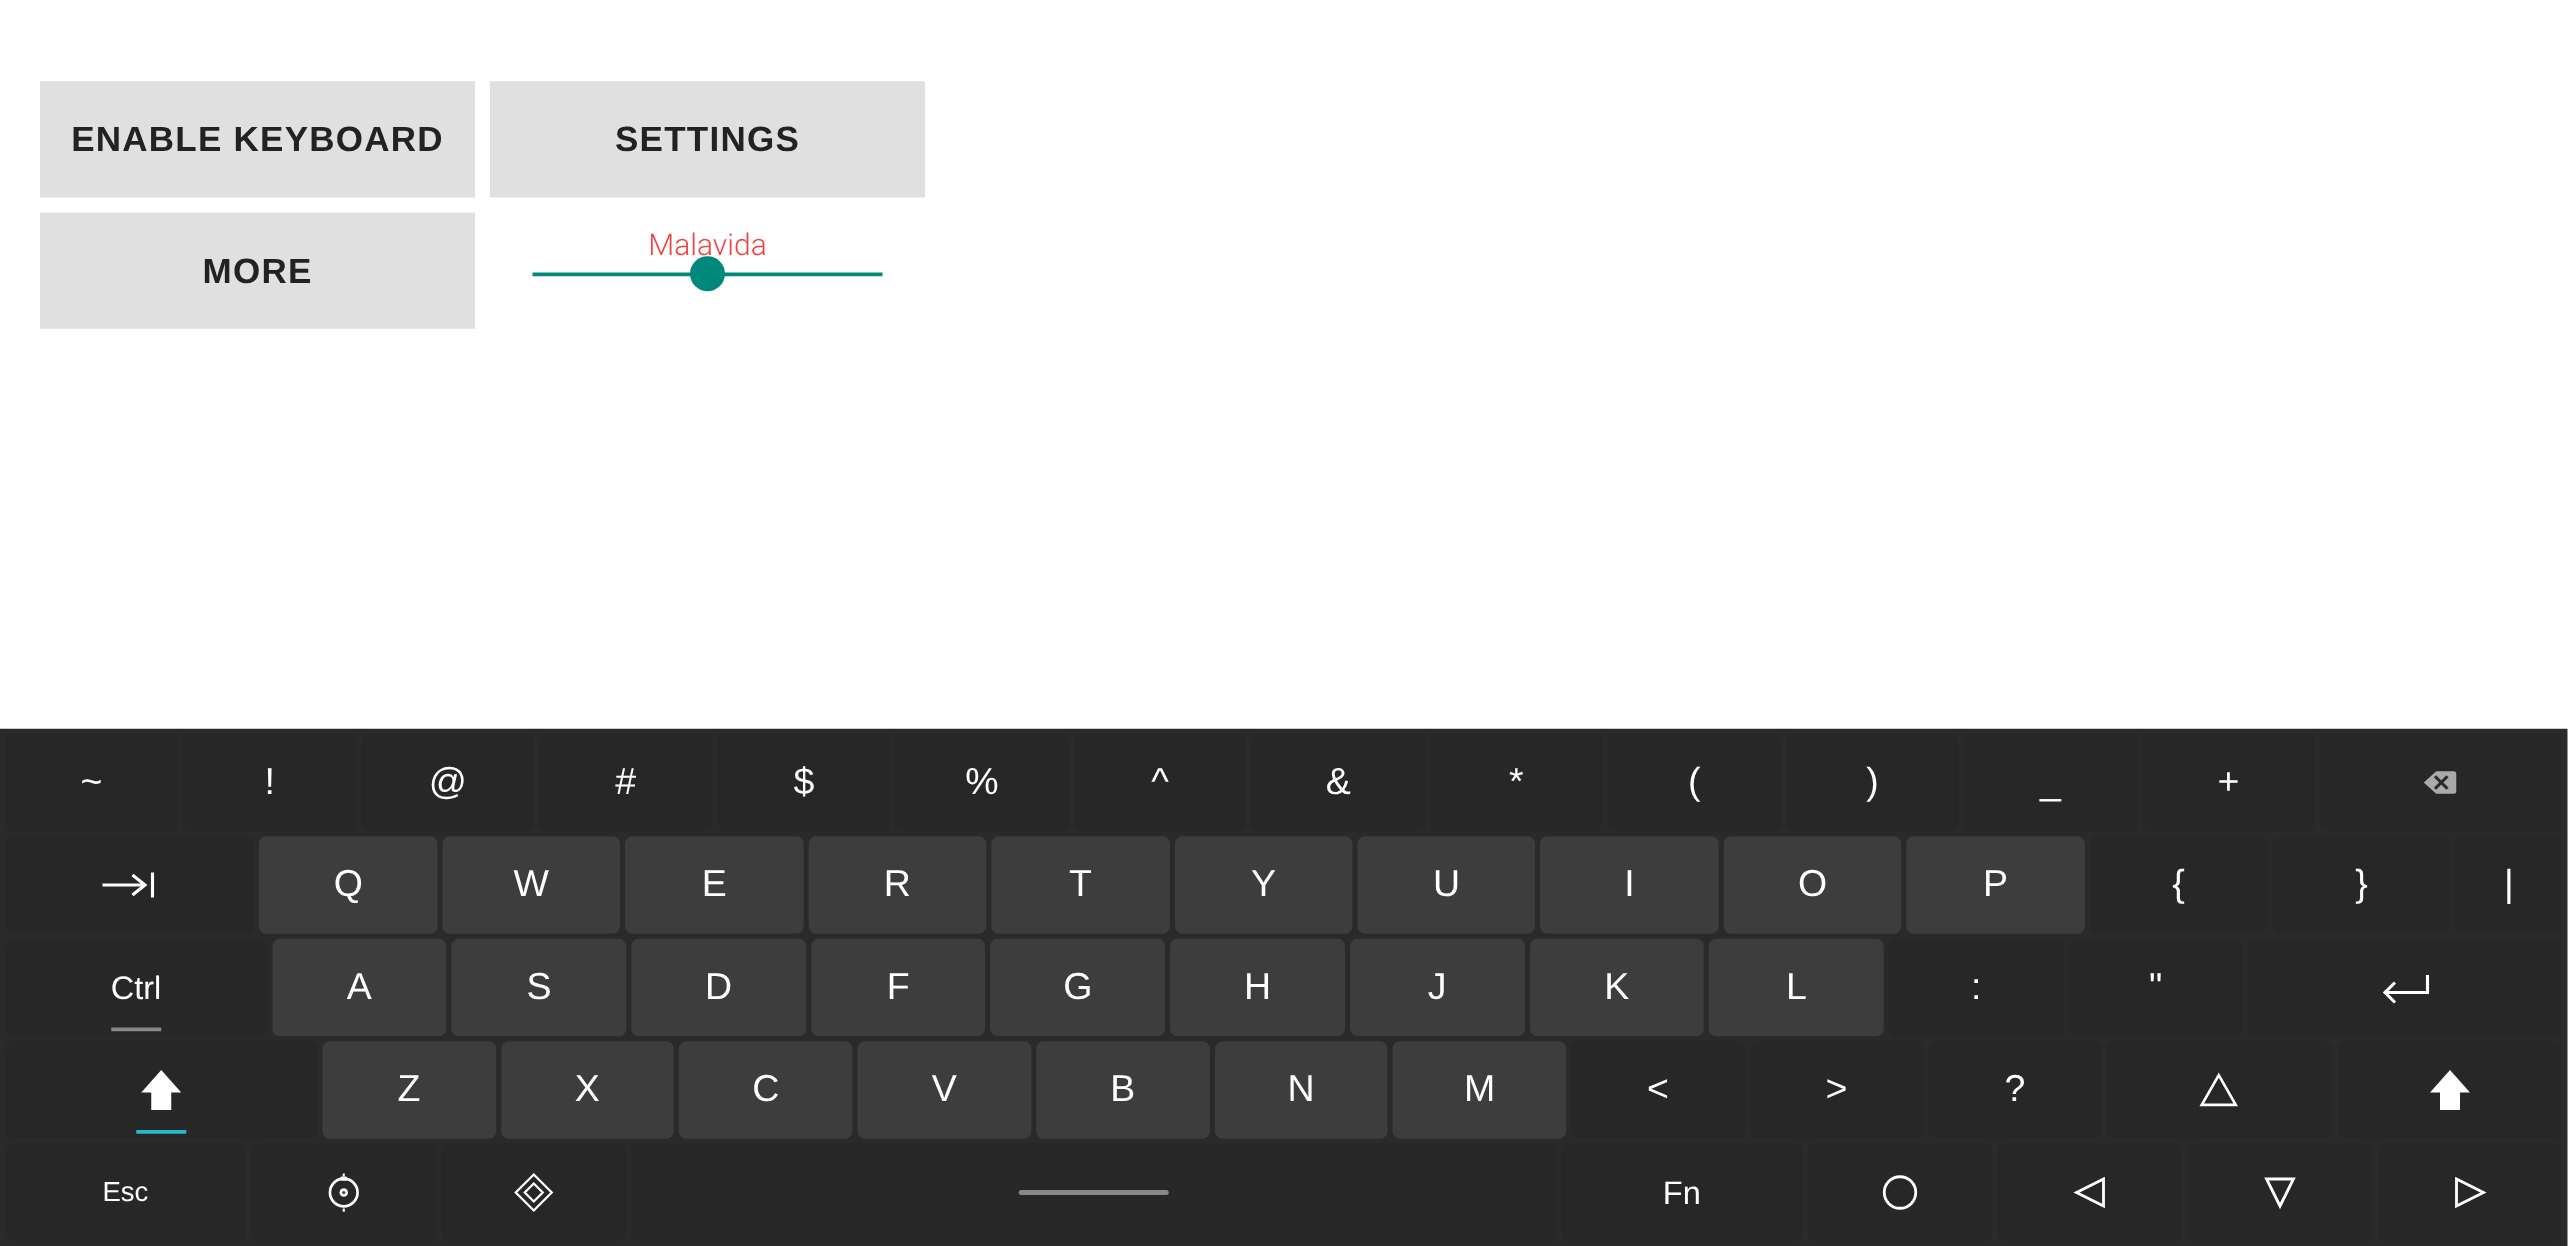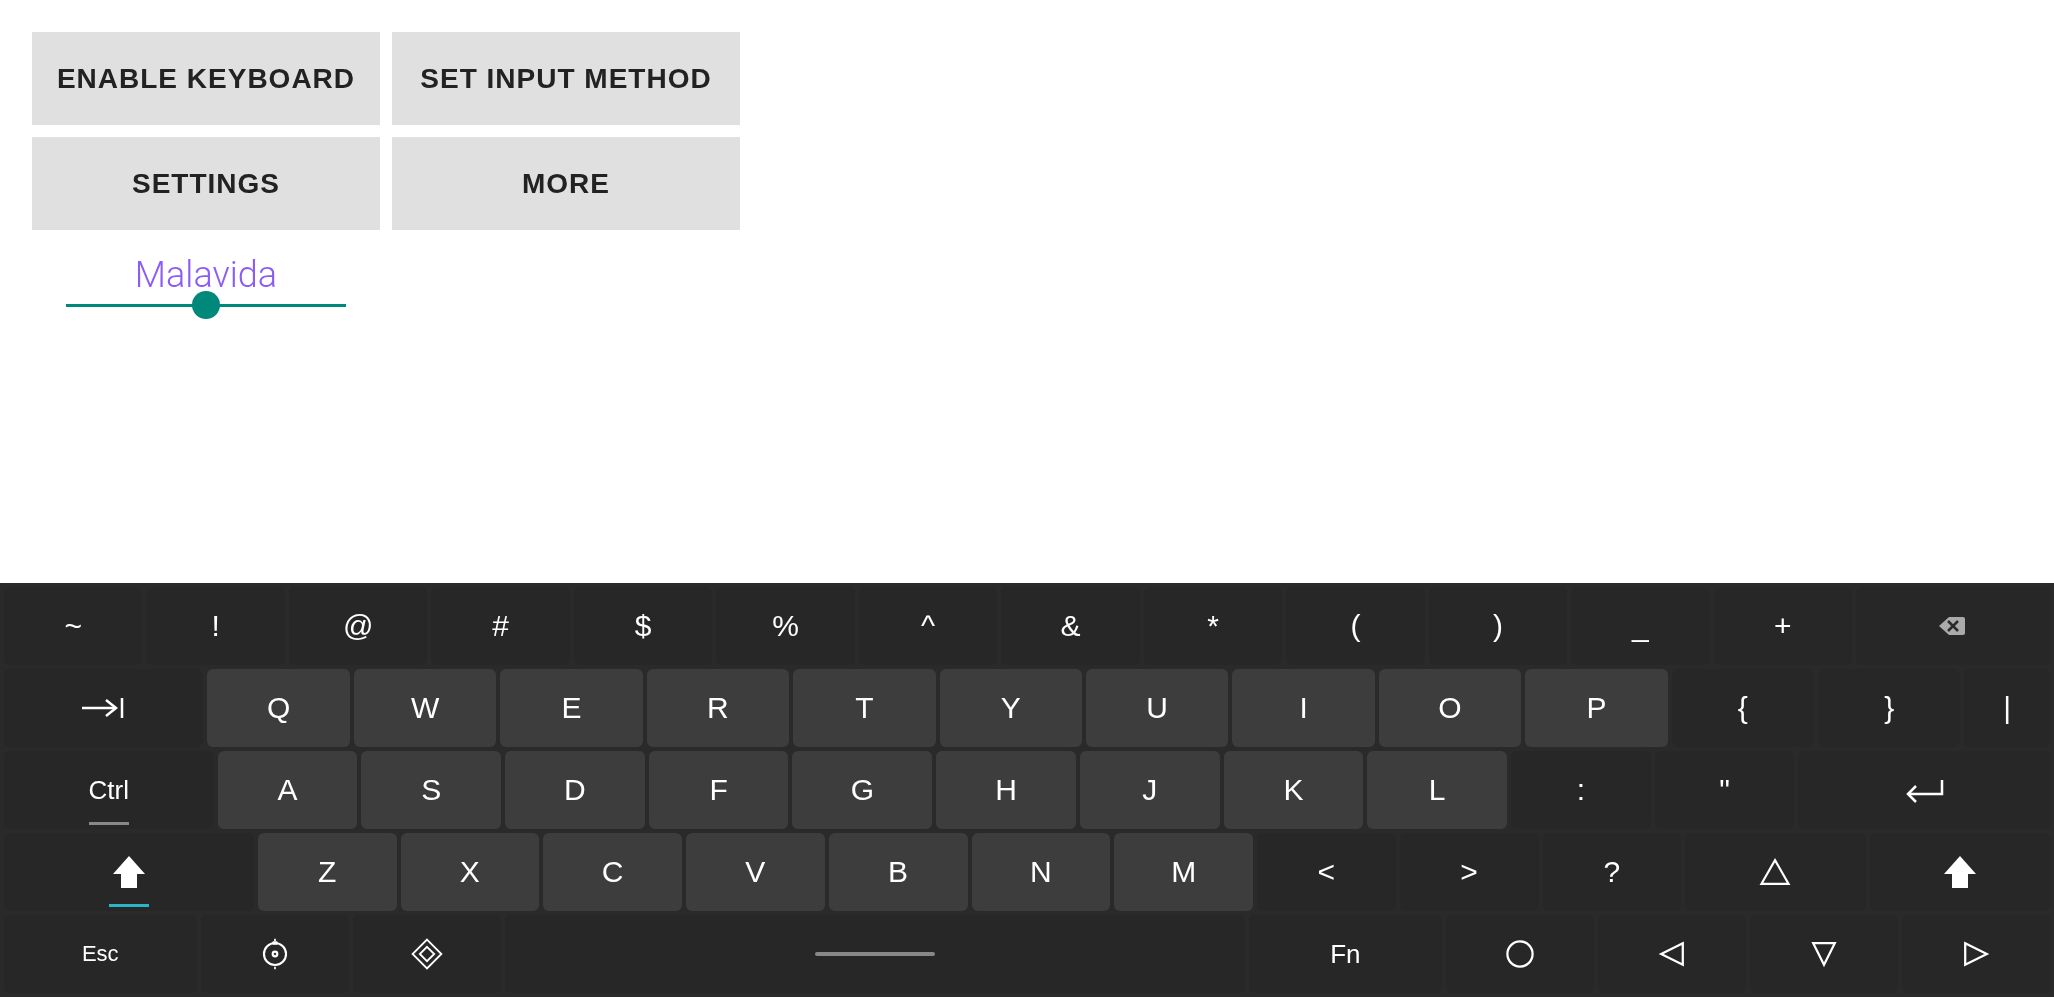--- a/index.html
+++ b/index.html
@@ -9,20 +9,21 @@
       background: #ffffff;
       font-family: 'Roboto', Arial, sans-serif;
       overflow: hidden;
     }
 
     
     .top-menu {
       background: #ffffff;
       padding: 16px;
       width: 100%;
+      margin-top: 33px;
     }
 
     .menu-grid {
       display: grid;
       grid-template-columns: 360px 360px;
       grid-template-rows: 105px 105px 105px;
       gap: 0;
       padding: 10px 10px 0 10px;
     }
 
@@ -49,23 +50,23 @@
       color: #333;
       display: flex;
       flex-direction: column;
       align-items: center;
       justify-content: flex-start;
       padding-top: 18px;
       position: relative;
     }
 
     .malavida-label {
-      font-size: 36px;
+      font-size: 24px;
       font-weight: 300;
-      color: #8b5cf6;
+      color: #ef4444;
     }
 
     .malavida-underline {
       width: 280px;
       height: 3px;
       background: #00897b;
       margin-top: 8px;
       position: relative;
     }
 
@@ -191,21 +192,20 @@
       width: 36px;
       height: 36px;
     }
   </style>
 </head>
 <body>
 
 <div class="top-menu">
   <div class="menu-grid">
     <button class="menu-btn">ENABLE KEYBOARD</button>
-    <button class="menu-btn">SET INPUT METHOD</button>
     <button class="menu-btn">SETTINGS</button>
     <button class="menu-btn">MORE</button>
     <div class="menu-btn-text">
       <span class="malavida-label">Malavida</span>
       <div class="malavida-underline">
         <div class="malavida-dot"></div>
       </div>
     </div>
   </div>
 </div>

